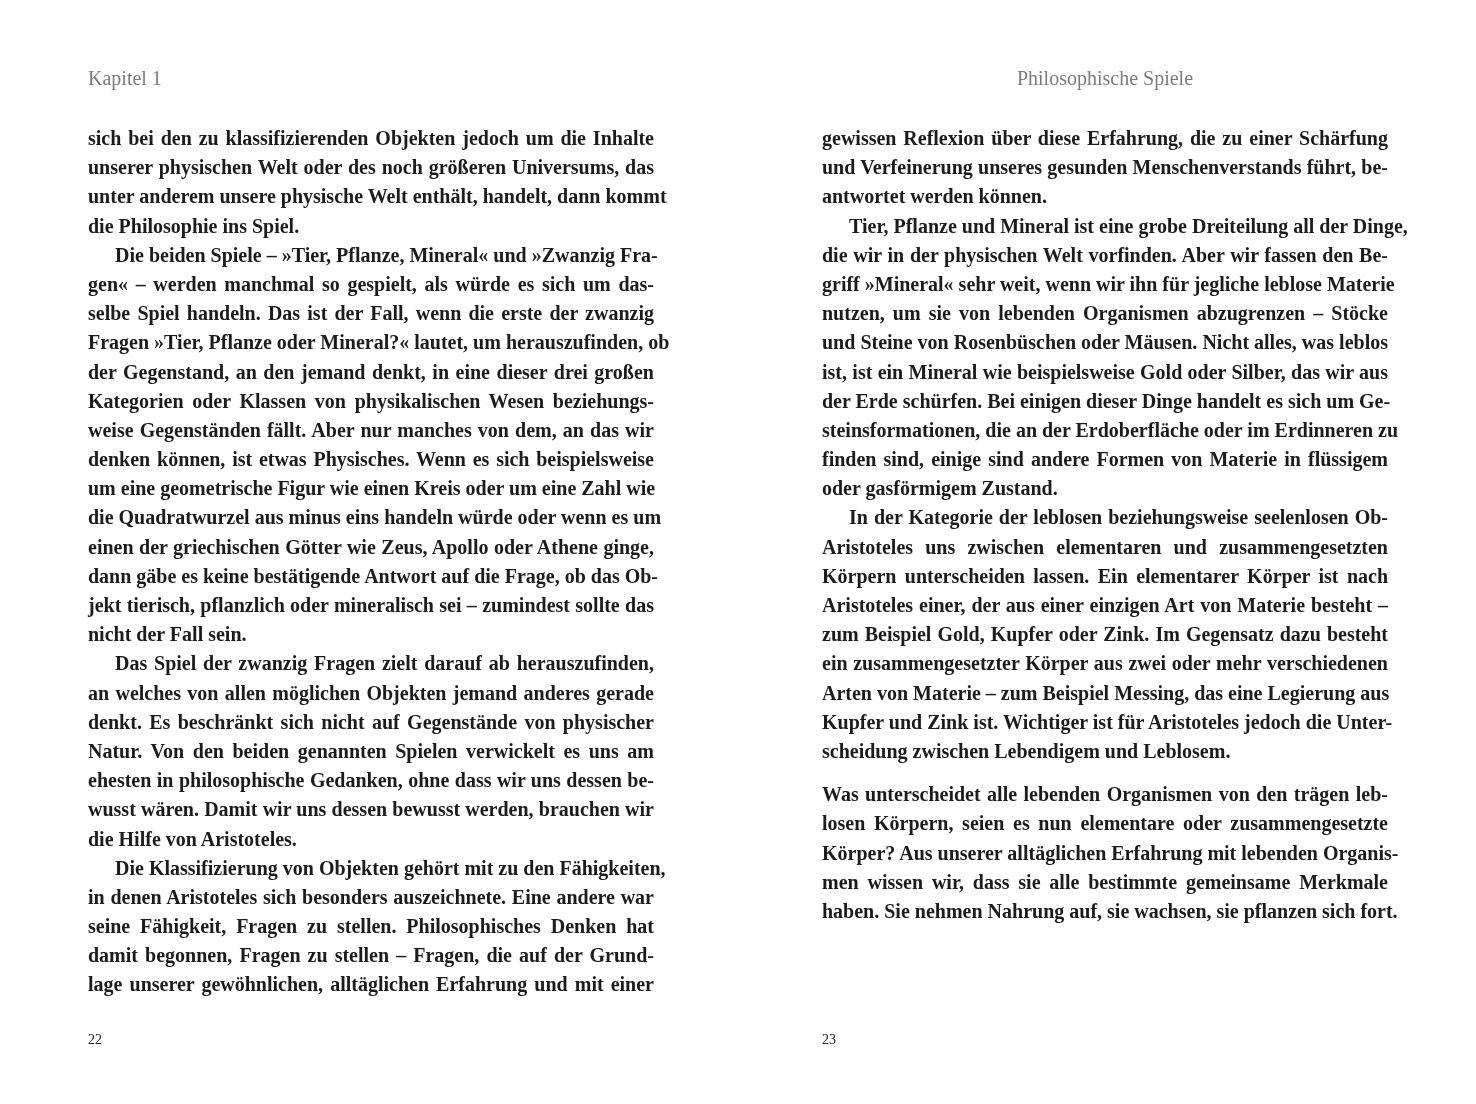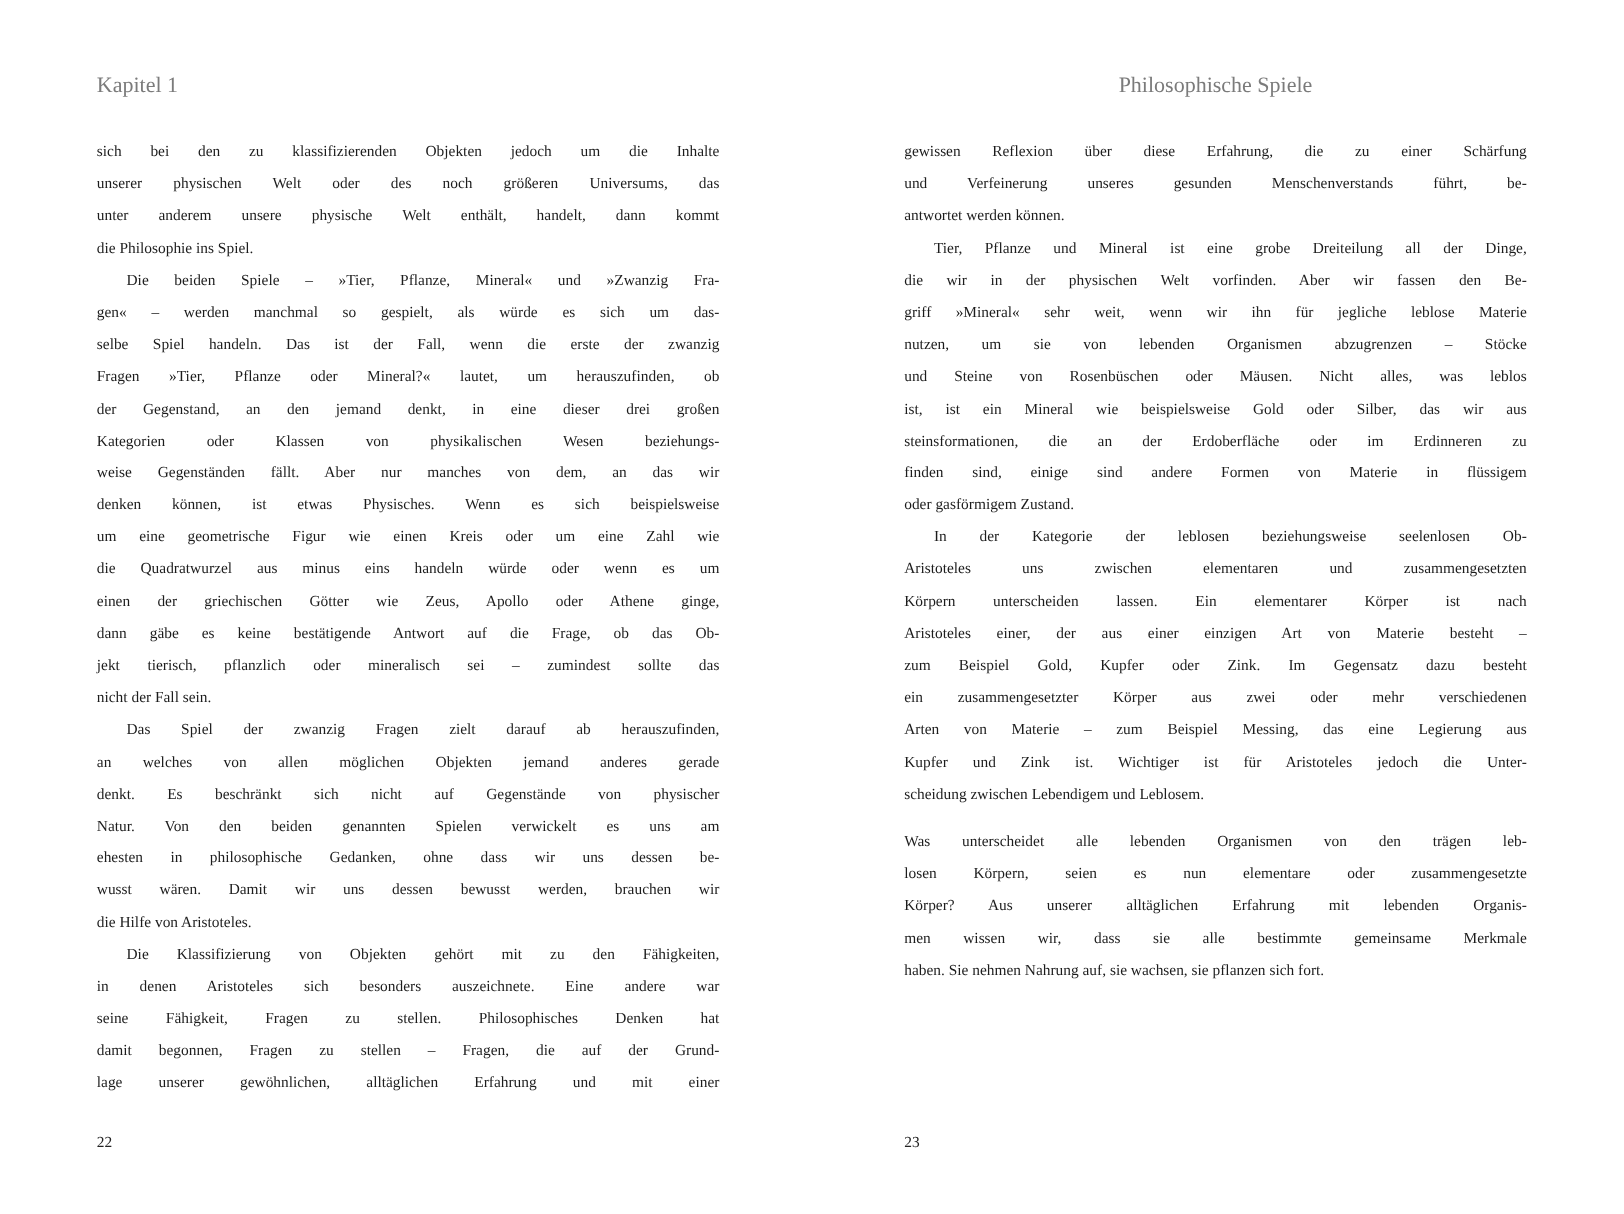--- a/index.html
+++ b/index.html
@@ -38,26 +38,27 @@
     position: absolute;
     top: 124px;
     left: 0;
     width: 100%;
   }
   .paragraph { margin: 0; padding: 0; }
   .paragraph.space-before { margin-top: 14px; }
   .line {
     height: 29.2px;
     line-height: 29.2px;
-    font-size: 14px;
+    font-size: 20px;
     color: #1c1c1c;
     text-align: justify;
     text-align-last: justify;
     overflow: visible;
     white-space: nowrap;
+    font-weight: bold;
   }
   .line.justify-off {
     text-align: right;
     text-align-last: left;
   }
   .line.indent { text-indent: 27px; }
   .folio {
     position: absolute;
     top: 1028px;
     left: 0;
@@ -127,20 +128,21 @@
           <div class="line">und Verfeinerung unseres gesunden Menschenverstands führt, be-</div>
           <div class="line justify-off">antwortet werden können.</div>
         </div>
         <div class="paragraph">
           <div class="line indent">Tier, Pflanze und Mineral ist eine grobe Dreiteilung all der Dinge,</div>
           <div class="line">die wir in der physischen Welt vorfinden. Aber wir fassen den Be-</div>
           <div class="line">griff »Mineral« sehr weit, wenn wir ihn für jegliche leblose Materie</div>
           <div class="line">nutzen, um sie von lebenden Organismen abzugrenzen – Stöcke</div>
           <div class="line">und Steine von Rosenbüschen oder Mäusen. Nicht alles, was leblos</div>
           <div class="line">ist, ist ein Mineral wie beispielsweise Gold oder Silber, das wir aus</div>
+          <div class="line">der Erde schürfen. Bei einigen dieser Dinge handelt es sich um Ge-</div>
           <div class="line">steinsformationen, die an der Erdoberfläche oder im Erdinneren zu</div>
           <div class="line">finden sind, einige sind andere Formen von Materie in flüssigem</div>
           <div class="line justify-off">oder gasförmigem Zustand.</div>
         </div>
         <div class="paragraph">
           <div class="line indent">In der Kategorie der leblosen beziehungsweise seelenlosen Ob-</div>
           <div class="line">Aristoteles uns zwischen elementaren und zusammengesetzten</div>
           <div class="line">Körpern unterscheiden lassen. Ein elementarer Körper ist nach</div>
           <div class="line">Aristoteles einer, der aus einer einzigen Art von Materie besteht –</div>
           <div class="line">zum Beispiel Gold, Kupfer oder Zink. Im Gegensatz dazu besteht</div>

